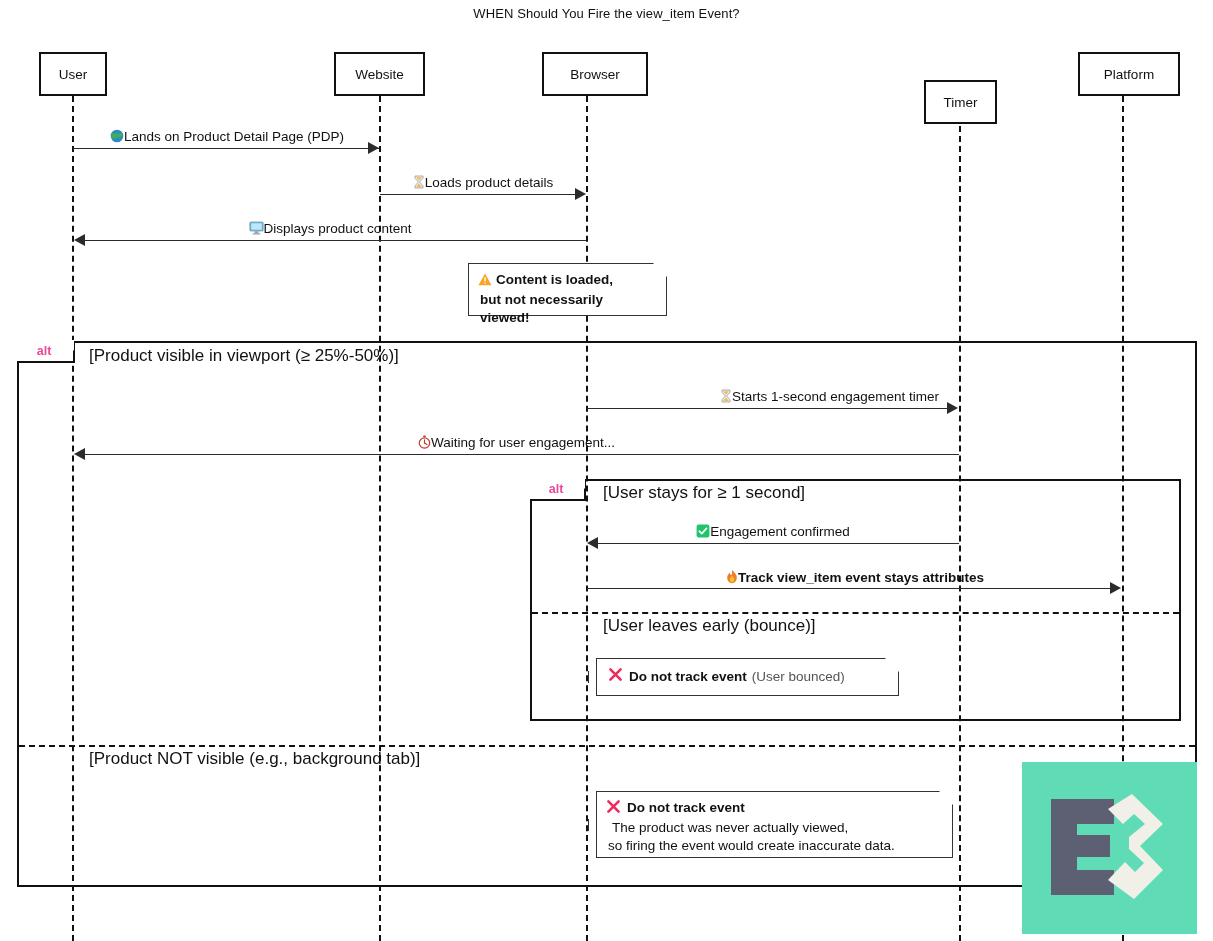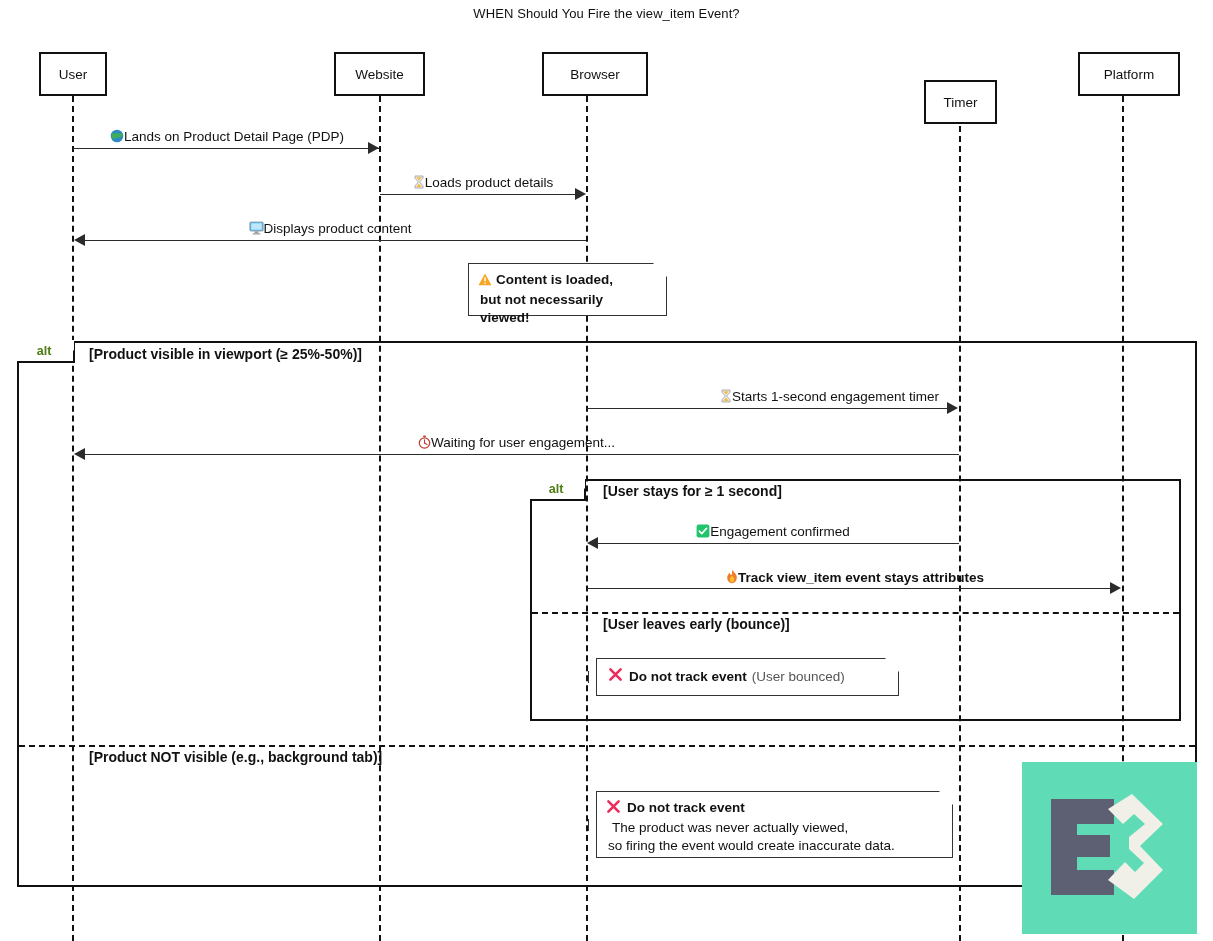--- a/index.html
+++ b/index.html
@@ -53,31 +53,31 @@
   .frag{
     position:absolute;box-sizing:border-box;
     border:2.5px solid #111;background:transparent;
   }
   .fraghdr{
     position:absolute;box-sizing:border-box;
     border:2px solid #111;border-top:none;border-left:none;
     background:#fff;
     height:22px;
     display:flex;align-items:center;justify-content:center;
-    font-size:12.5px;font-weight:bold;color:#4d7c0f;
+    font-size:12.5px;font-weight:bold;color:#ec4899;
     padding:0 10px 0 8px;
   }
   .fraghdr:after{
     content:"";position:absolute;right:-1px;top:-1px;
     width:0;height:0;
     border-top:11px solid #fff;
     border-left:11px solid transparent;
   }
   .fragcond{
-    position:absolute;font-size:14px;font-weight:bold;color:#111;
+    position:absolute;font-size:17px;font-weight:normal;color:#111;
     white-space:nowrap;
   }
   .divider{
     position:absolute;height:0;border-top:2.5px dashed #111;
   }
 
   
   .note{
     position:absolute;box-sizing:border-box;
     background:#fff;border:1.6px solid #333;

